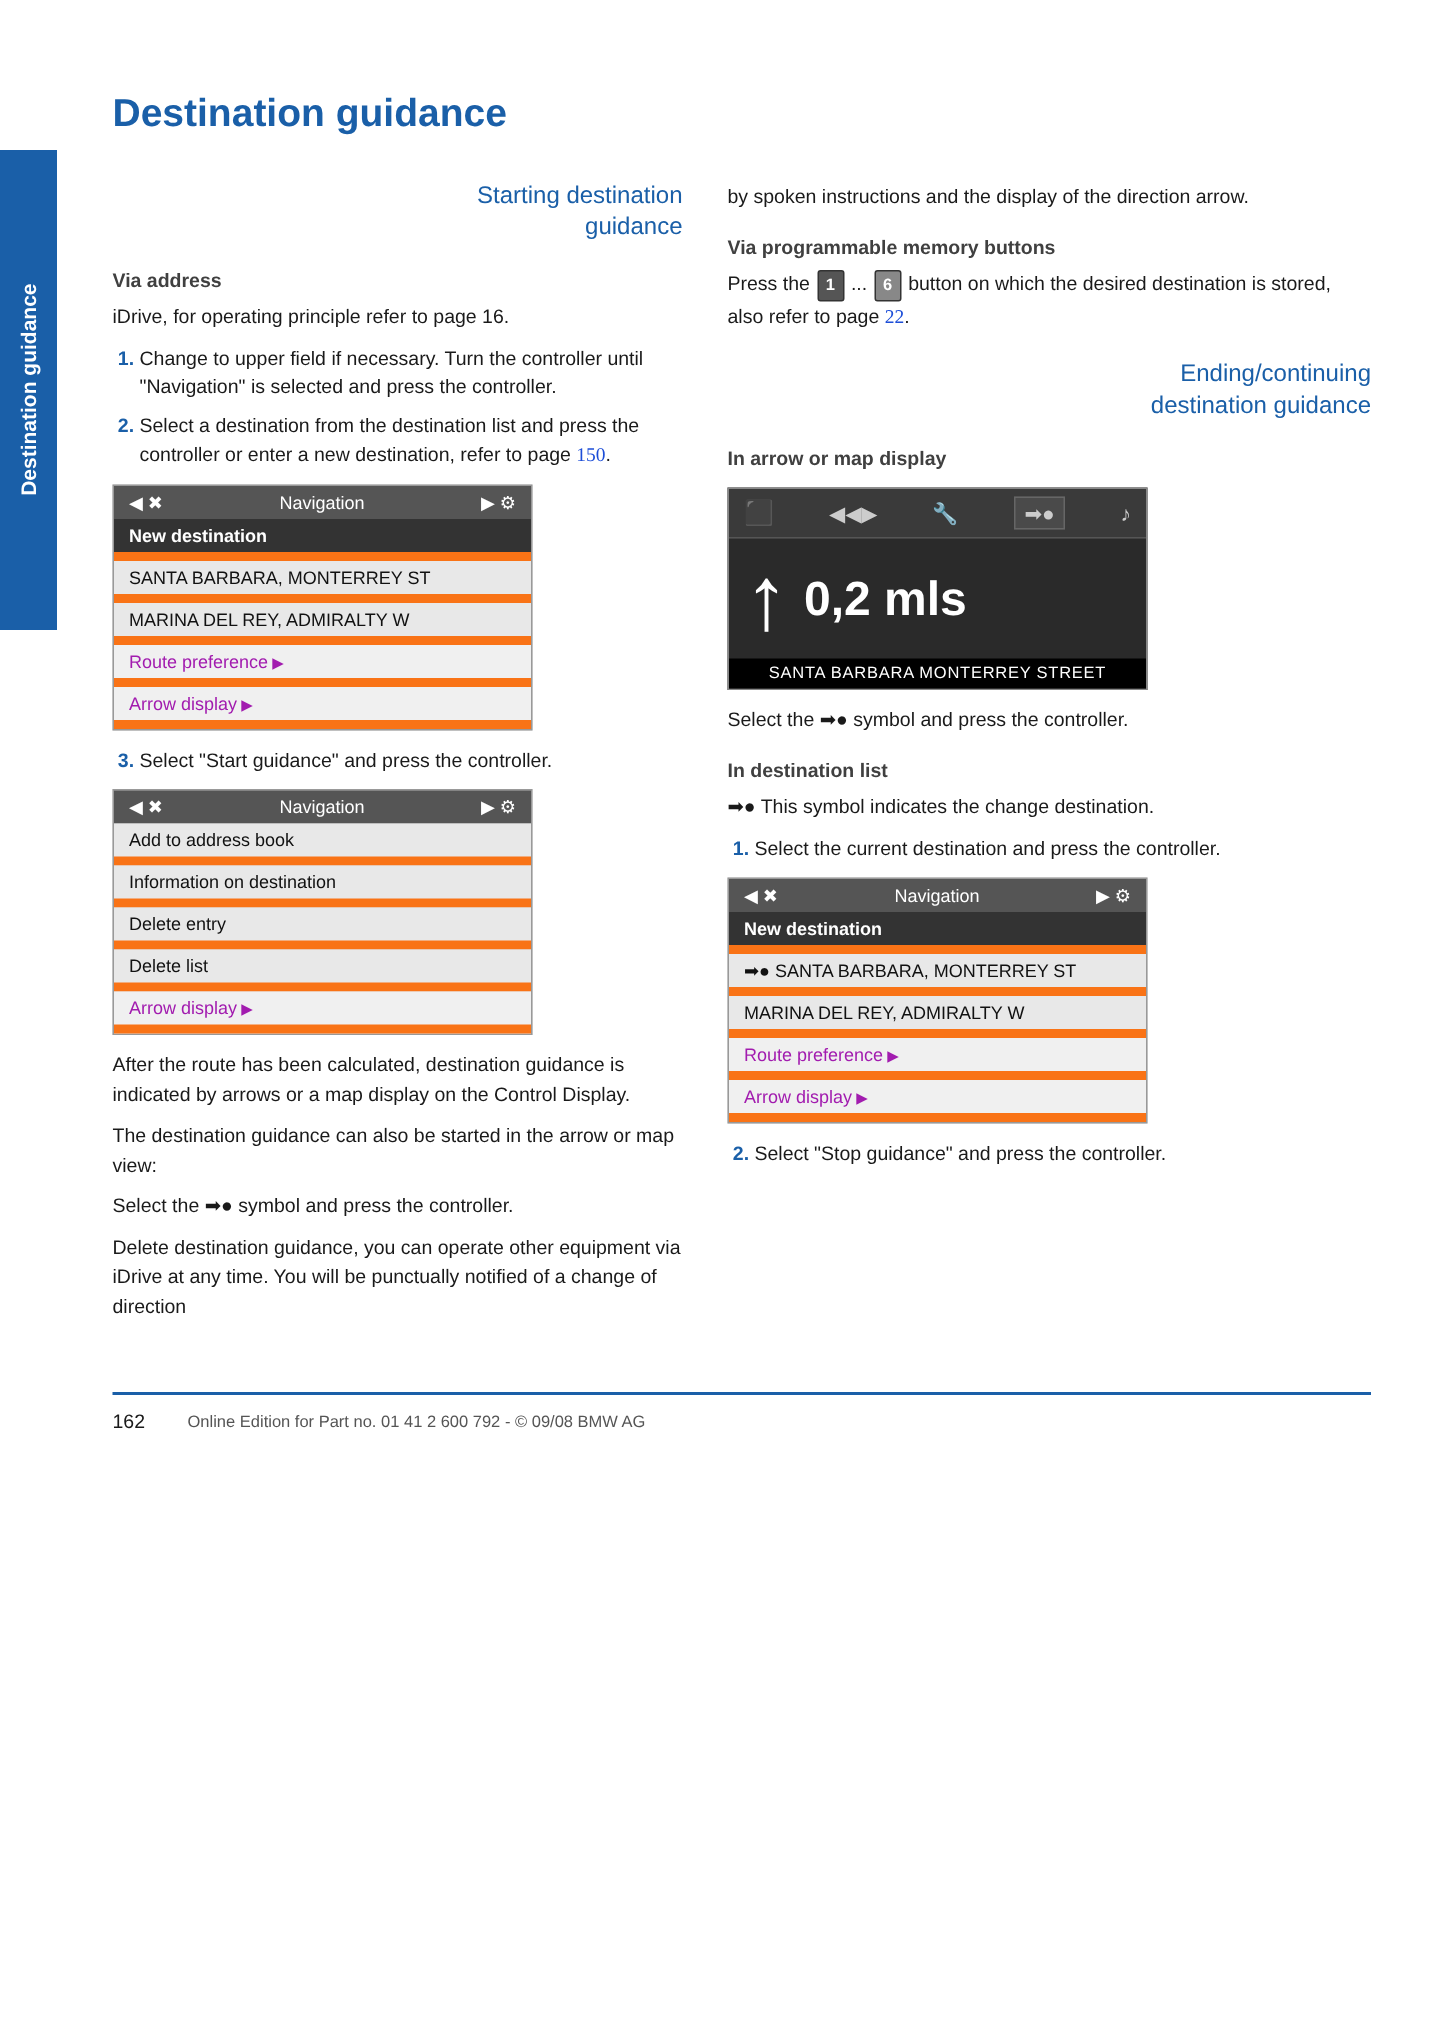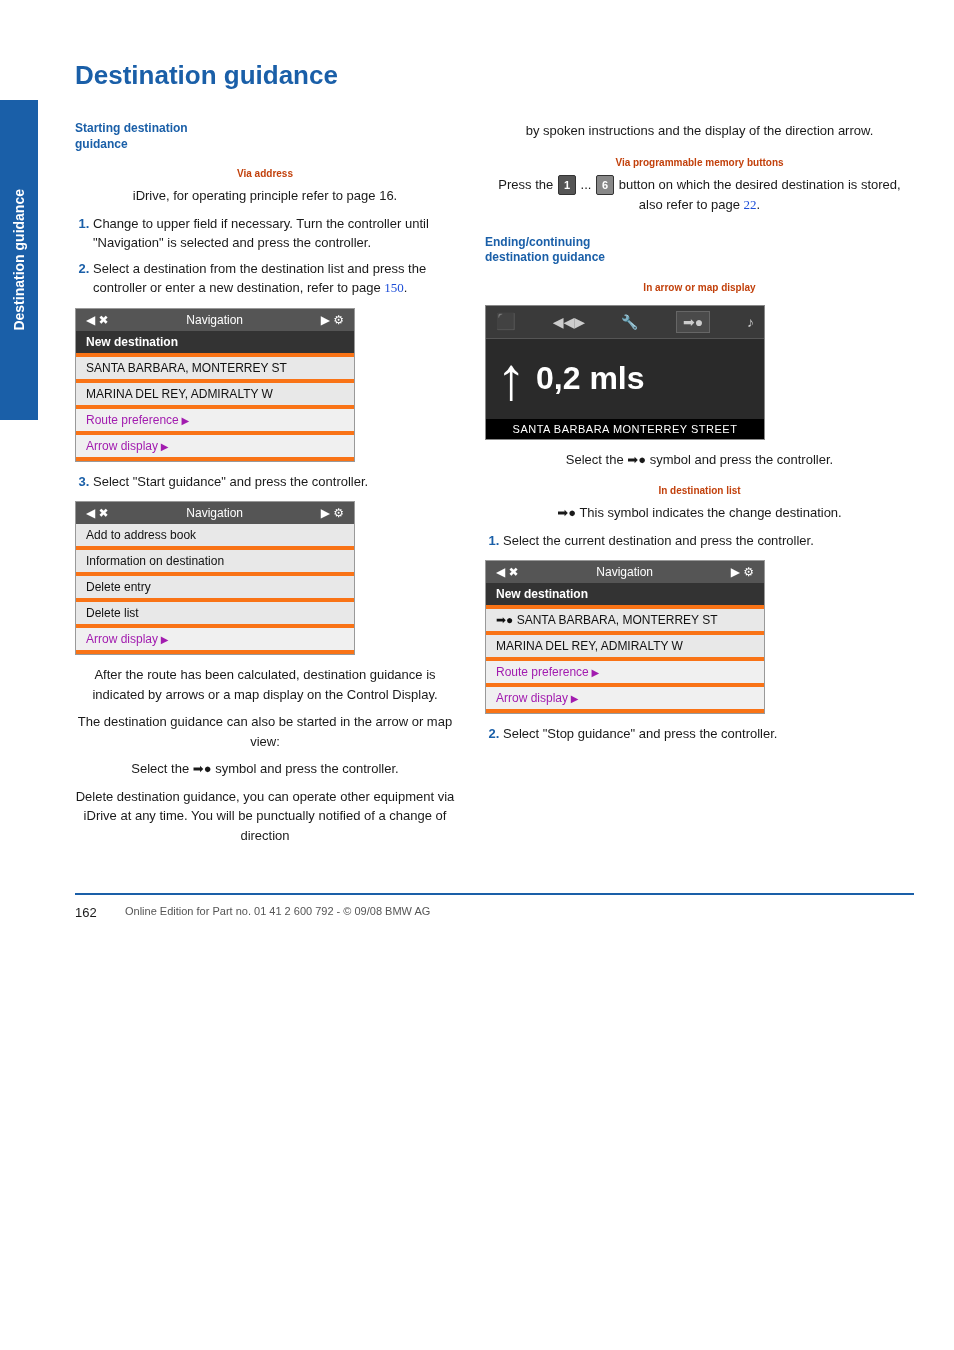--- a/index.html
+++ b/index.html
@@ -58,41 +58,41 @@
     .col-left {
       width: 380px;
       flex-shrink: 0;
     }
     .col-right {
       flex: 1;
     }
 
     
     .section-heading {
-      font-size: 12px;
-      font-weight: bold;
+      font-size: 16px;
+      font-weight: normal;
       color: #1a5fa8;
       margin-bottom: 10px;
       line-height: 1.3;
+      text-align: right;
     }
 
     .sub-heading {
-      font-size: 10px;
-      font-weight: bold;
-      color: #c2410c;
+      font-size: 13px;
+      font-weight: bold;
+      color: #404040;
       margin-bottom: 5px;
       margin-top: 14px;
     }
 
     p {
       font-size: 13px;
       line-height: 1.5;
       margin-bottom: 8px;
       color: #1a1a1a;
-      text-align: center;
     }
 
     
     ol {
       padding-left: 18px;
       margin-bottom: 10px;
     }
     ol li {
       font-size: 13px;
       line-height: 1.5;
@@ -116,21 +116,21 @@
       background: #555;
       color: white;
       padding: 4px 10px;
       font-size: 12px;
       display: flex;
       align-items: center;
       justify-content: space-between;
     }
     .nav-menu-item {
       padding: 4px 10px;
-      border-bottom: 4px solid #f97316;
+      border-bottom: 6px solid #f97316;
       background: #e8e8e8;
       color: #111;
       font-size: 12px;
     }
     .nav-menu-item.selected {
       background: #333;
       color: white;
       font-weight: bold;
     }
     .nav-menu-item.light {
@@ -212,20 +212,21 @@
       text-decoration: none;
       font-family: Liberation Serif, serif;
     }
 
     
     .footer {
       margin-top: 40px;
       padding-top: 10px;
       border-top: 2px solid #1a5fa8;
       display: flex;
+      align-items: center;
       gap: 10px;
     }
     .footer-page {
       font-size: 13px;
       color: #1a1a1a;
       font-weight: normal;
       min-width: 40px;
     }
     .footer-text {
       font-size: 11px;

